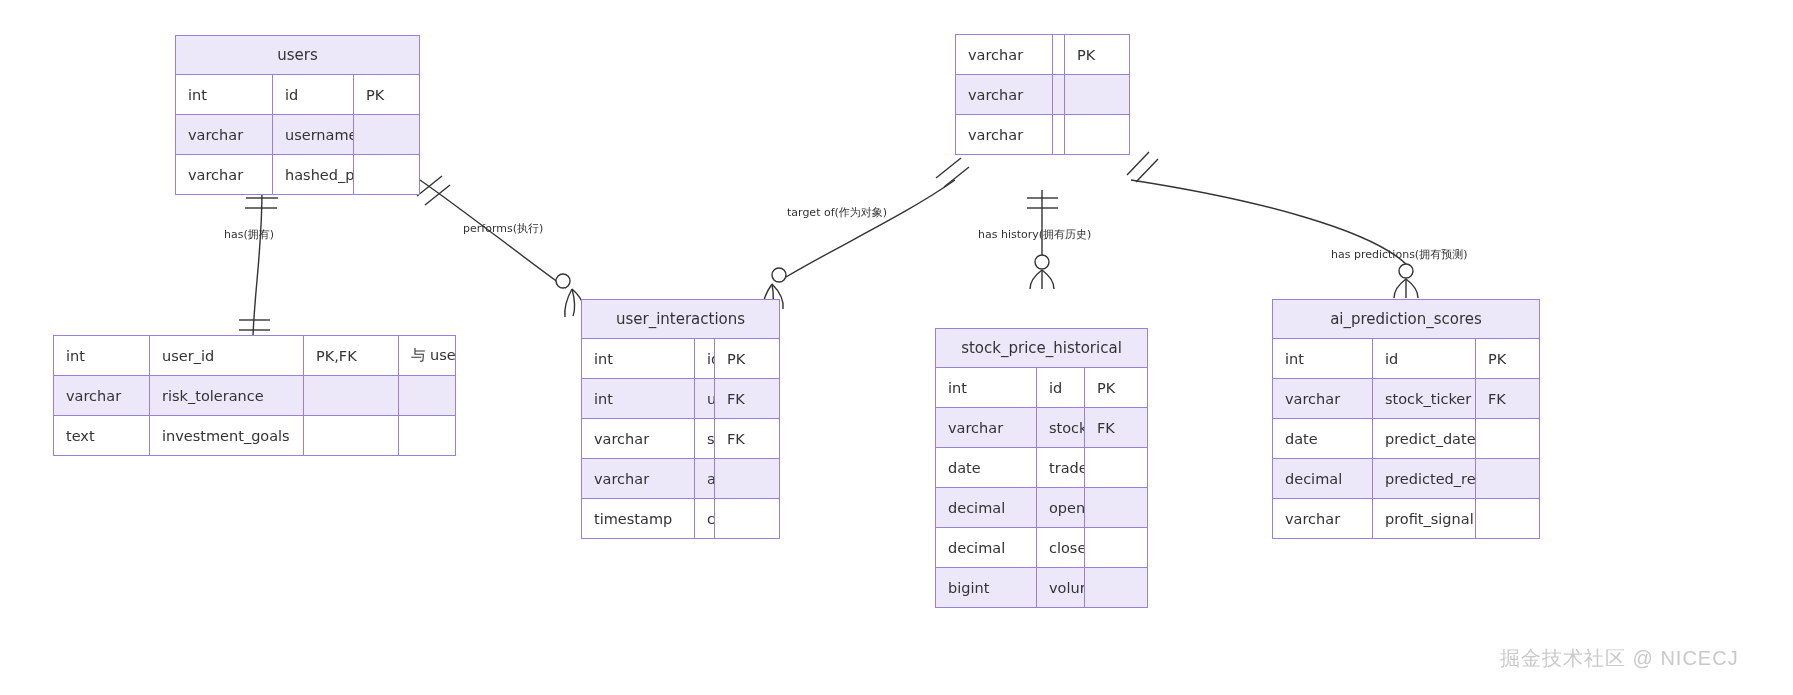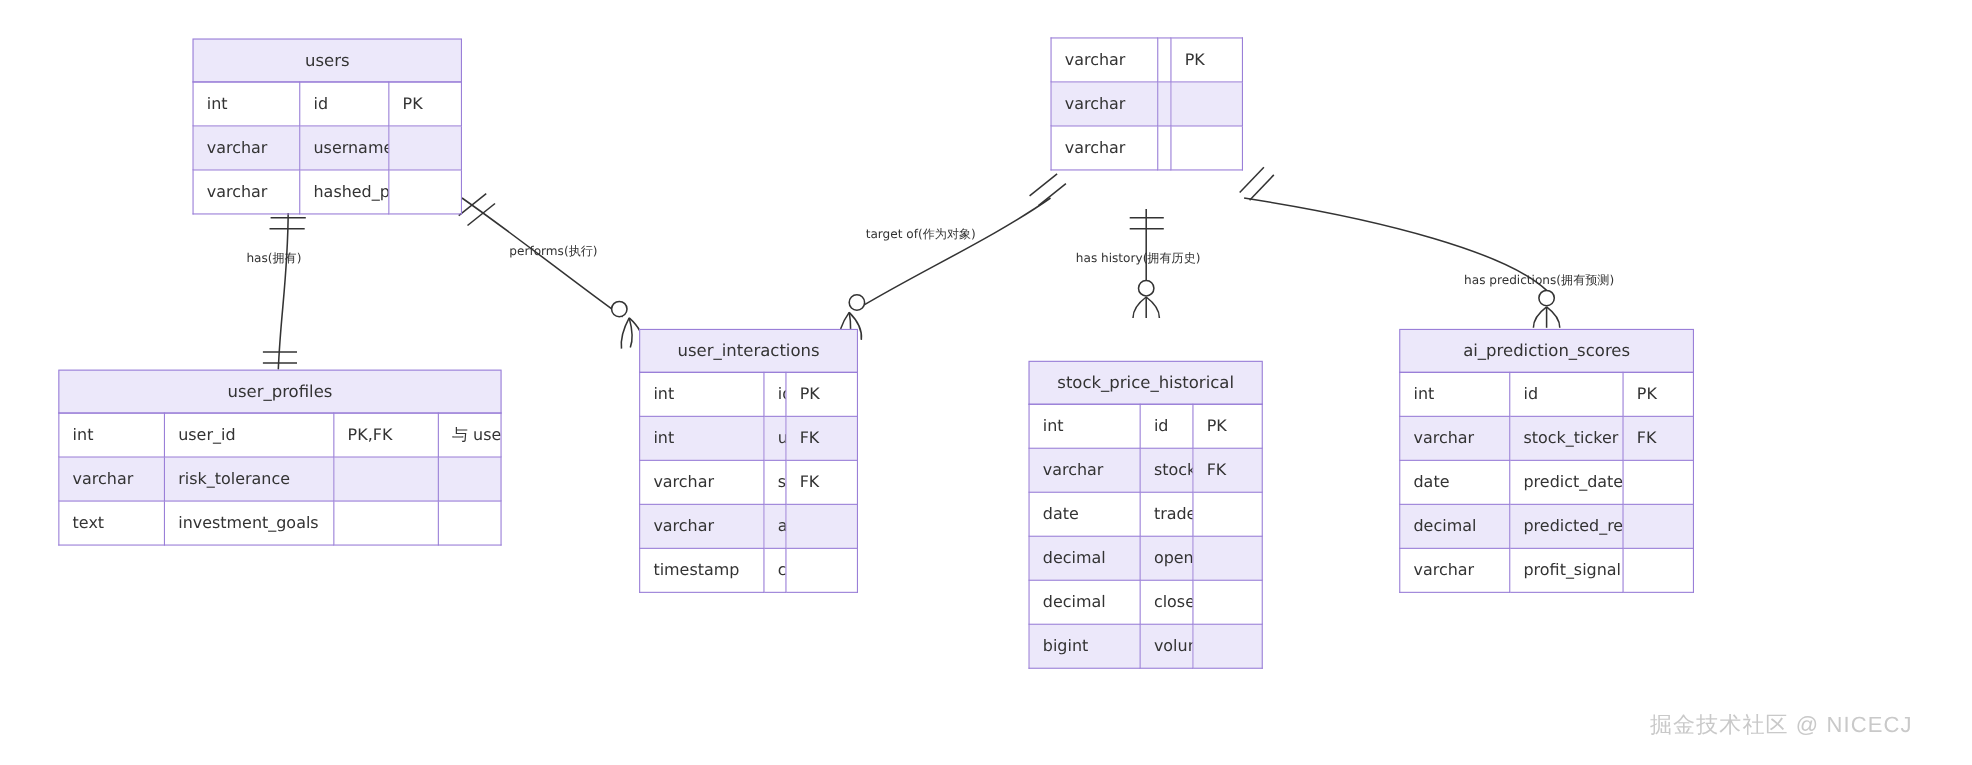--- a/index.html
+++ b/index.html
@@ -131,21 +131,20 @@
       <tr>
         <td style="width:72px">varchar</td>
         <td>hashed_password</td>
         <td style="width:41px"></td>
       </tr>
     </tbody>
       </table>
   </div>
 
   <div class="entity" style="left:53px;top:336px;width:403px;">
-    <div class="hdr">user_profiles</div>
     <table>
       <tbody>
           <tr>
         <td style="width:71px">int</td>
         <td style="width:129px">user_id</td>
         <td style="width:70px">PK,FK</td>
         <td>与 users.id 一对一</td>
       </tr>
       <tr class="alt">
         <td style="width:71px">varchar</td>

